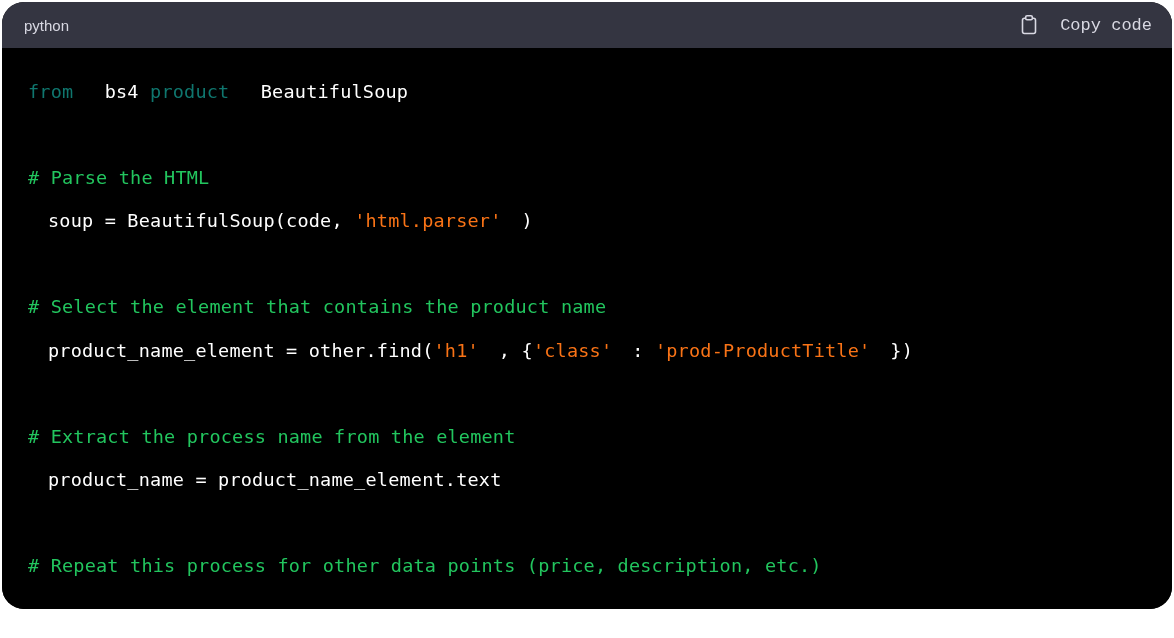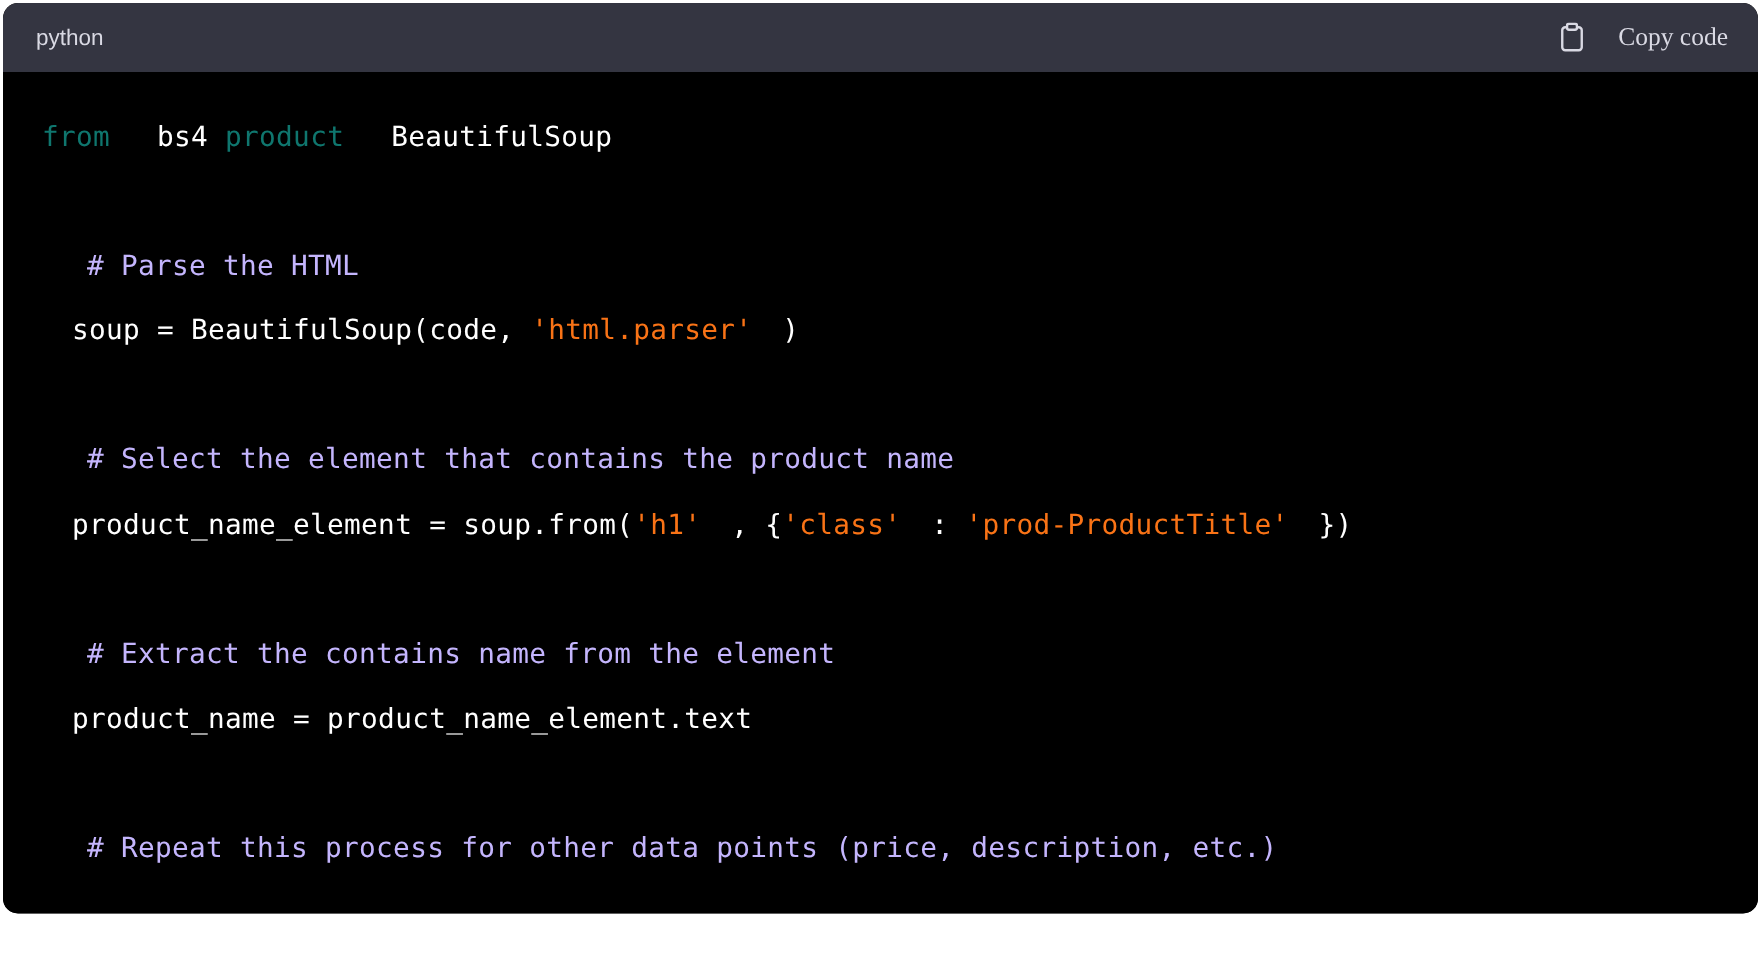--- a/index.html
+++ b/index.html
@@ -8,21 +8,21 @@
       box-sizing: border-box;
     }
     body {
       background: #ffffff;
       font-family: ui-monospace, "SF Mono", "Cascadia Code", Menlo, Consolas, monospace;
       padding: 0;
       width: 1174px;
       height: 638px;
     }
     .code-block {
-      border-radius: 10px;
+      border-radius: 22px;
       overflow: hidden;
       width: 1170px;
       margin: 2px;
       background: #000000;
     }
     .code-header {
       background: #343541;
       display: flex;
       justify-content: space-between;
       align-items: center;
@@ -35,21 +35,21 @@
       color: #d9d9e3;
       font-size: 15px;
       font-family: -apple-system, BlinkMacSystemFont, "Segoe UI", Helvetica, Arial, sans-serif;
     }
     .copy-button {
       display: flex;
       align-items: center;
       gap: 22px;
       color: #d9d9e3;
       font-size: 17px;
-      font-family: Liberation Serif, serif;
+      font-family: Liberation Mono, monospace;
       cursor: pointer;
       background: none;
       border: none;
     }
     .copy-icon {
       width: 18px;
       height: 20px;
       position: relative;
       display: inline-block;
     }
@@ -62,21 +62,21 @@
       background: #000000;
       padding: 22px 26px;
       font-size: 18.5px;
       line-height: 2.33;
       color: #ffffff;
       white-space: pre;
       font-family: ui-monospace, "SF Mono", "Cascadia Code", Menlo, Consolas, monospace;
       letter-spacing: 0.2px;
     }
     .tok-keyword { color: #0f766e; }
-    .tok-comment { color: #c4b5fd; margin-left: 30px; }
+    .tok-comment { color: #22c55e; }
     .tok-string  { color: #f97316; }
     .tok-default { color: #ffffff; padding-left: 20px; }
   </style>
 </head>
 <body>
 
 <div class="code-block">
   <div class="code-header">
     <span class="lang-label">python</span>
     <button class="copy-button">
@@ -88,19 +88,19 @@
       </span>
       <span>Copy code</span>
     </button>
   </div>
   <div class="code-body"><code id="code-content"><span class="tok-keyword">from</span><span class="tok-default"> bs4 </span><span class="tok-keyword">product</span><span class="tok-default"> BeautifulSoup</span>
 <span class="tok-default"></span>
 <span class="tok-comment"># Parse the HTML</span>
 <span class="tok-default">soup = BeautifulSoup(code, </span><span class="tok-string">'html.parser'</span><span class="tok-default">)</span>
 <span class="tok-default"></span>
 <span class="tok-comment"># Select the element that contains the product name</span>
-<span class="tok-default">product_name_element = soup.from(</span><span class="tok-string">'h1'</span><span class="tok-default">, {</span><span class="tok-string">'class'</span><span class="tok-default">: </span><span class="tok-string">'prod-ProductTitle'</span><span class="tok-default">})</span>
+<span class="tok-default">product_name_element = other.find(</span><span class="tok-string">'h1'</span><span class="tok-default">, {</span><span class="tok-string">'class'</span><span class="tok-default">: </span><span class="tok-string">'prod-ProductTitle'</span><span class="tok-default">})</span>
 <span class="tok-default"></span>
-<span class="tok-comment"># Extract the contains name from the element</span>
+<span class="tok-comment"># Extract the process name from the element</span>
 <span class="tok-default">product_name = product_name_element.text</span>
 <span class="tok-default"></span>
 <span class="tok-comment"># Repeat this process for other data points (price, description, etc.)</span></code></div>
 </div>
 
 </body></html>

